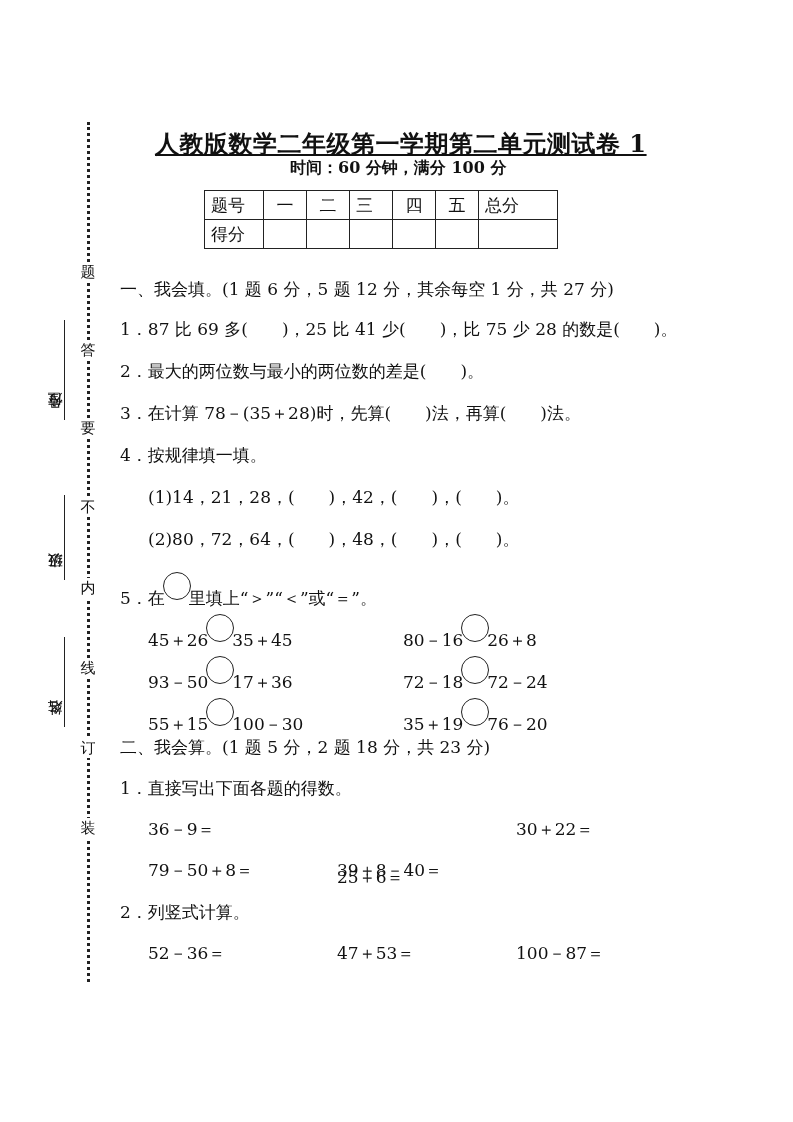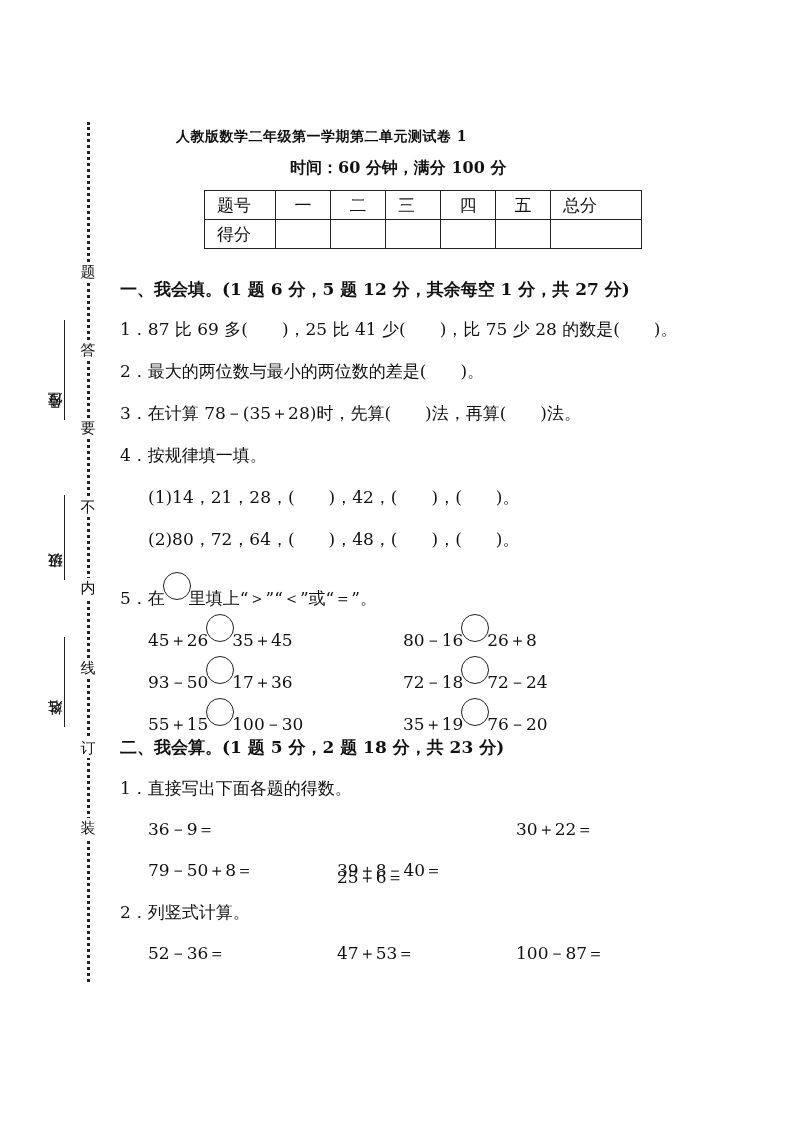--- a/index.html
+++ b/index.html
@@ -10,38 +10,38 @@
   
   .dotline { position: absolute; left: 87px; top: 122px; width: 0; height: 860px;
              border-left: 3px dotted #222; }
   .vchar { position: absolute; left: 80px; width: 16px; font-size: 15px; line-height: 16px;
            background: #fff; text-align: center; padding: 2px 0; }
   .vfield { position: absolute; left: 46px; width: 20px; }
   .vfield .lbl { writing-mode: vertical-rl; transform: rotate(180deg); font-size: 15px;
                  line-height: 18px; display: block; }
   .vfield .ln { position: absolute; left: 18px; width: 0; border-left: 1px solid #222; }
 
-  .title { position: absolute; left: 176px; top: 128px; font-size: 14px; font-weight: bold;
-           font-family: "DejaVu Serif", serif; letter-spacing: 0.5px; white-space: nowrap; }
+  .title { position: absolute; left: 155px; top: 128px; font-size: 24px; font-weight: bold;
+           font-family: "DejaVu Serif", serif; letter-spacing: 0.5px; white-space: nowrap; text-decoration: underline; }
   .subtitle { position: absolute; left: 290px; top: 158px; font-size: 16px; font-weight: bold;
               white-space: nowrap; }
 
   table.score { position: absolute; left: 204px; top: 190px; border-collapse: collapse;
                 font-size: 17px; }
-  table.score td { border: 1px solid #222; height: 28px; padding: 0 12px; }
+  table.score td { border: 1px solid #222; height: 28px; padding: 0 6px; }
   table.score td.c0 { width: 46px; }
   table.score td.c1 { width: 30px; text-align: center; }
   table.score td.c2 { width: 30px; text-align: center; }
   table.score td.c3 { width: 30px; }
   table.score td.c4 { width: 30px; text-align: center; }
   table.score td.c5 { width: 30px; text-align: center; }
   table.score td.c6 { width: 66px; }
 
   .line { position: absolute; font-size: 17px; white-space: nowrap; line-height: 22px; }
-  .bold { font-weight: bold; }
+  .bold { font-weight: normal; }
   .circ { display: inline-block; width: 26px; height: 26px; border: 1px solid #222;
           border-radius: 50%; vertical-align: 4px; margin: 0 -2px; }
 </style>
 </head>
 <body>
 
 <div class="page">
 
   <div class="dotline"></div>
   <span class="vchar" style="top:262px">题</span>

